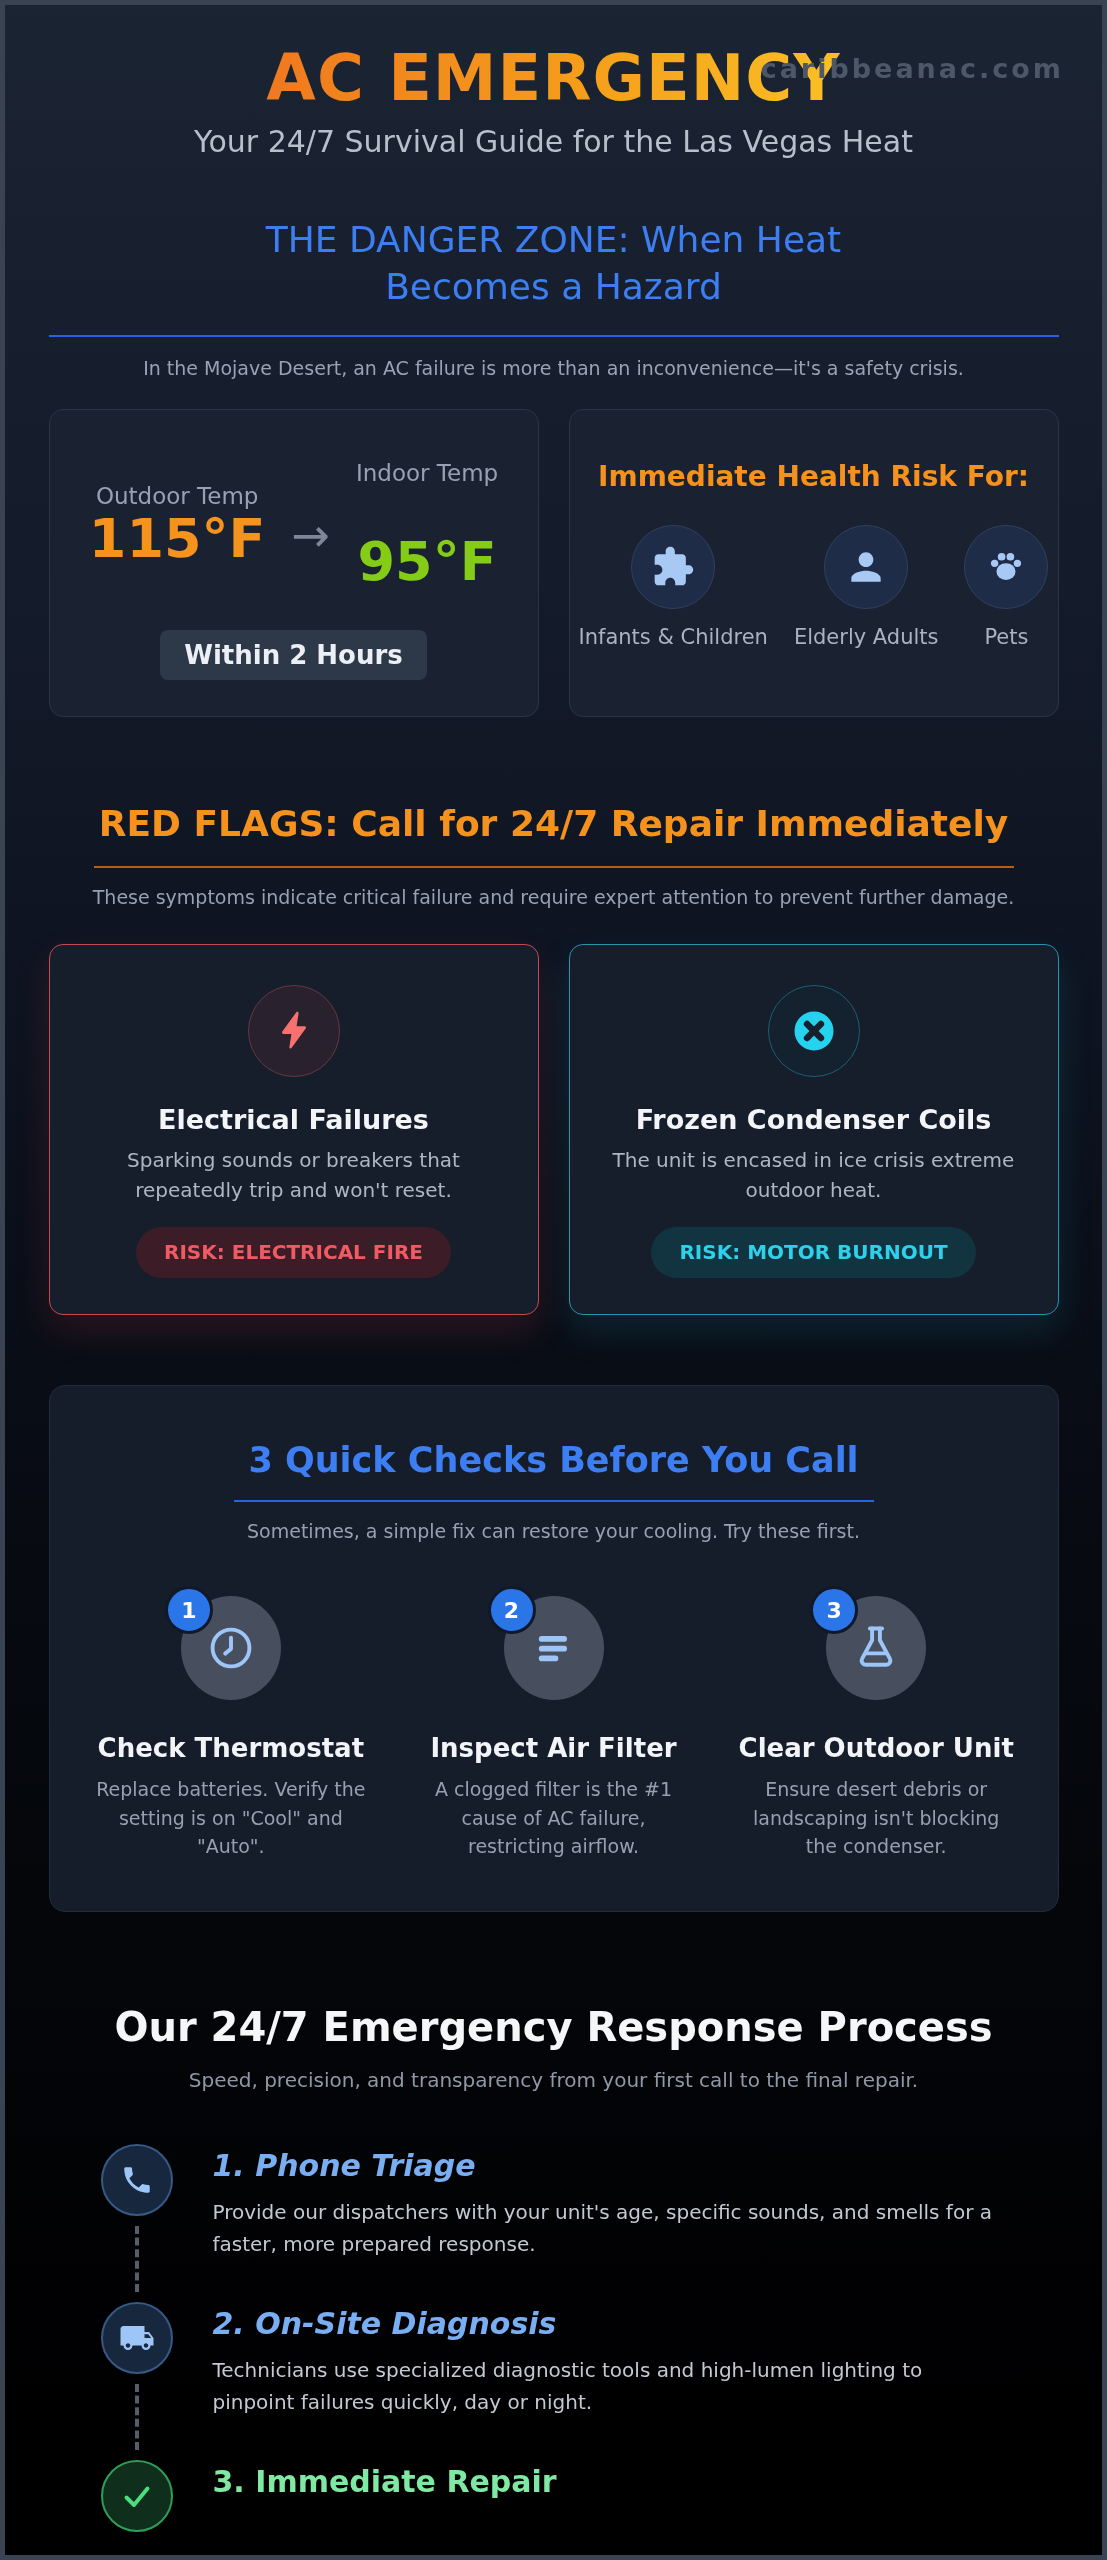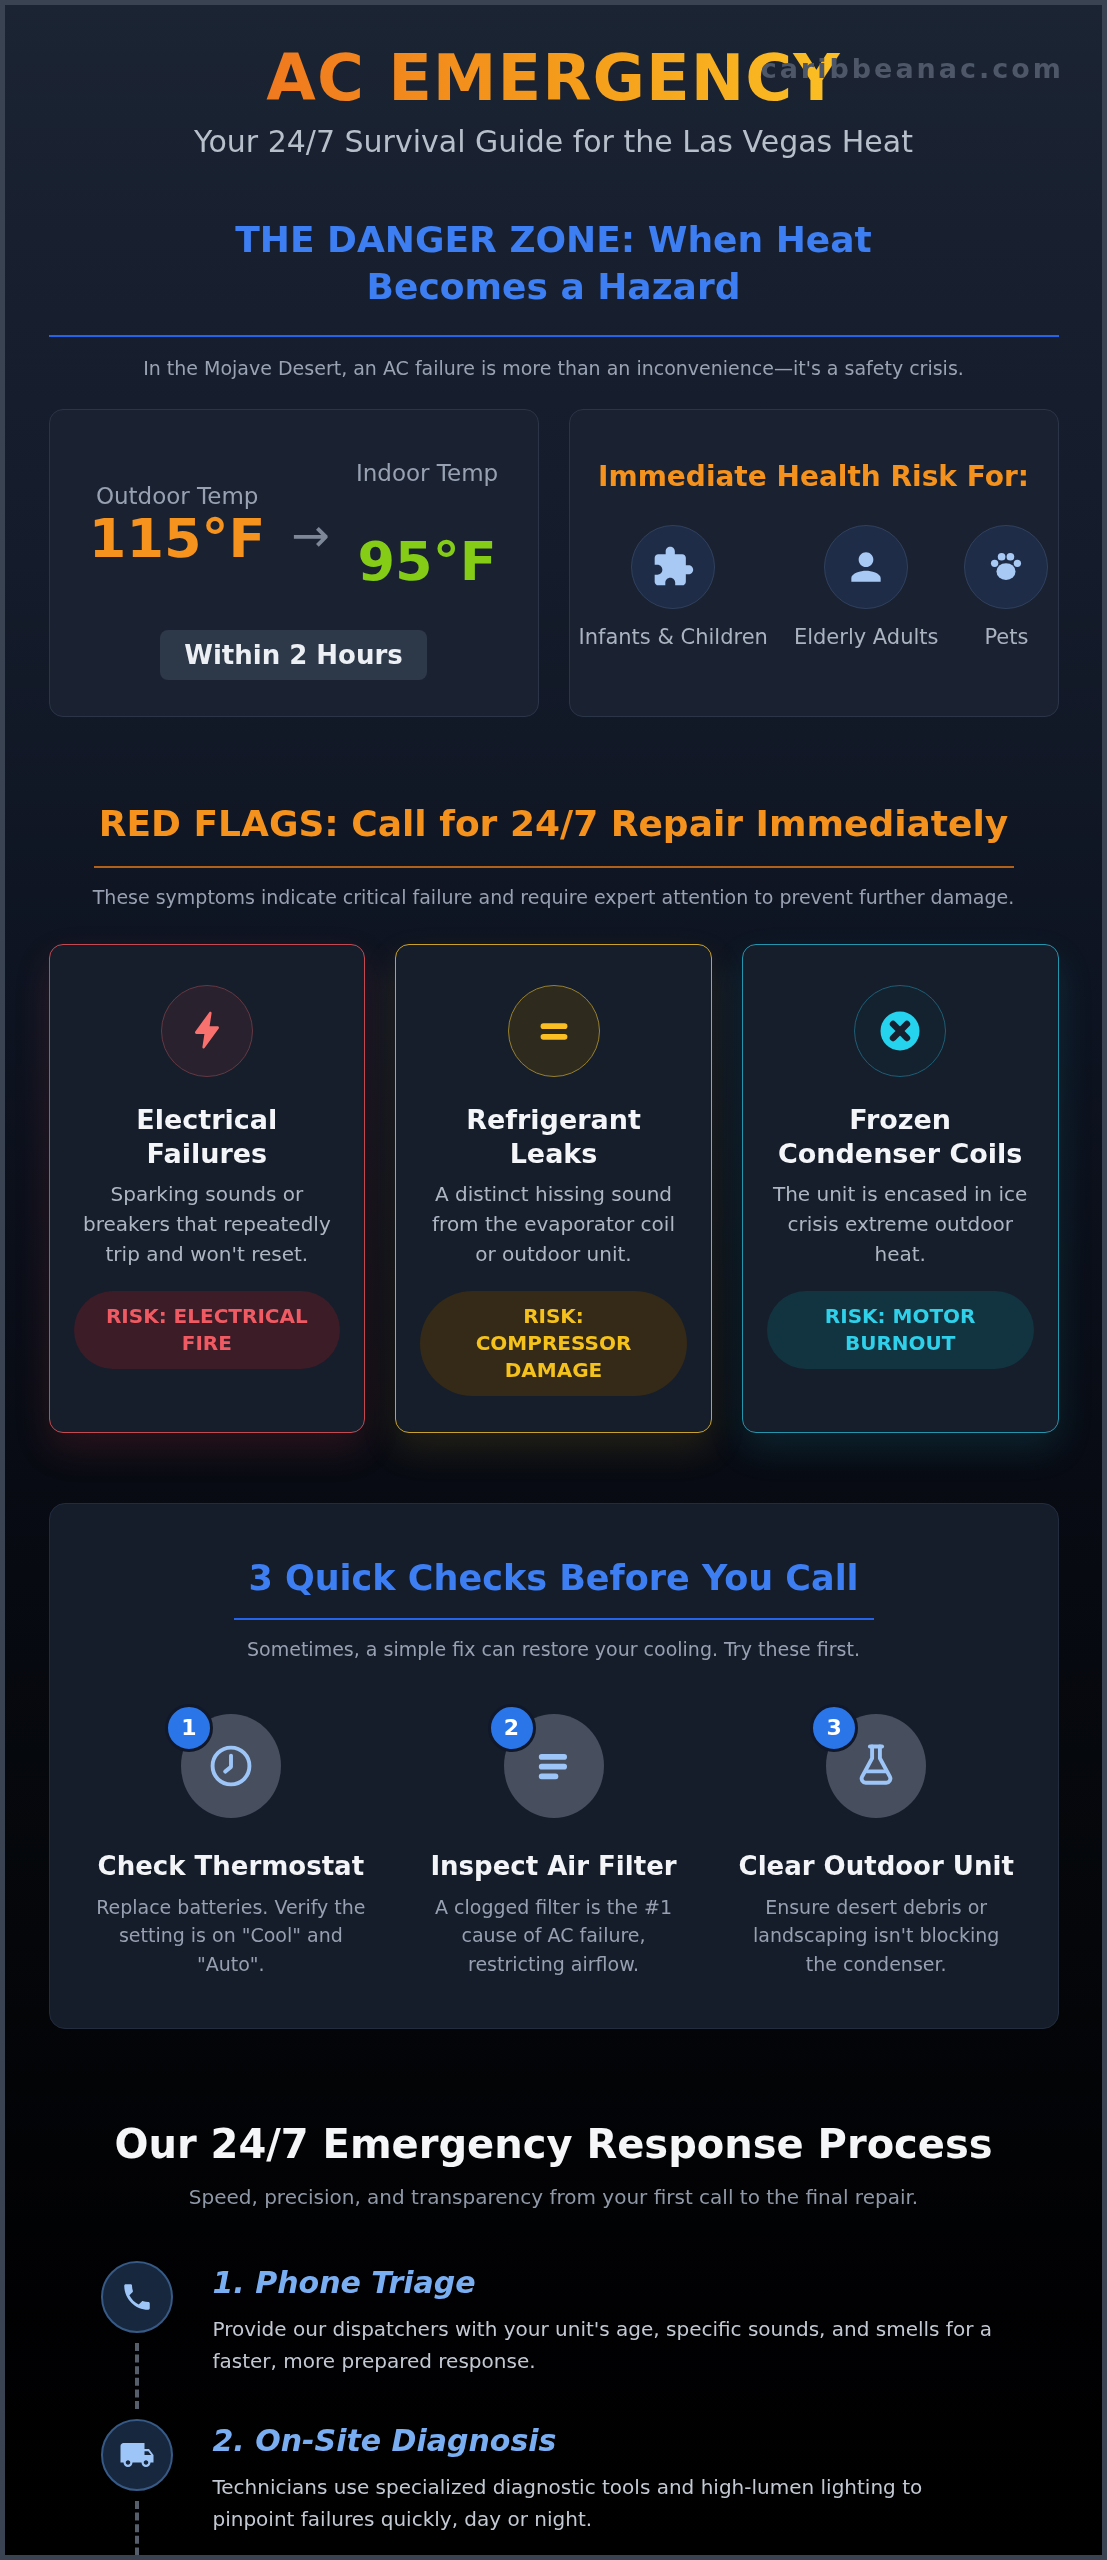--- a/index.html
+++ b/index.html
@@ -20,21 +20,21 @@
   .main-title{
     display:inline-block;
     font-size:64px;font-weight:800;letter-spacing:1px;line-height:1.05;
     background:linear-gradient(90deg,#f0791f 0%,#f59e1b 55%,#fbbf24 100%);
     -webkit-background-clip:text;background-clip:text;color:transparent;
   }
   .main-sub{ margin-top:12px;font-size:30px;color:#b7bfcb; }
 
   .section-danger{ margin-top:58px;text-align:center; }
   .danger-heading{
-    color:#3d7ef2;font-size:36px;font-weight:700;line-height:1.3;
+    color:#3d7ef2;font-size:36px;font-weight:400;line-height:1.3;
     max-width:680px;margin:0 auto;
   }
   .divider-blue{ width:1010px;height:2px;background:#2563eb;margin:24px auto 0; }
   .danger-intro{ margin-top:20px;font-size:19px;color:#9aa3b3; }
 
   .cards-row{ width:1010px;margin:30px auto 0;display:flex;gap:30px; }
   .panel-card{
     flex:1;background:#1a2232;border:1px solid #2a3547;border-radius:14px;
     padding:50px 28px 36px;box-sizing:border-box;text-align:center;
   }
@@ -212,33 +212,20 @@
         <div class="flag-icon-circle red">
           <svg width="46" height="46" viewBox="0 0 24 24">
               <path fill="#f8716f" d="M13.2 2.2c.4-.55 1.3-.2 1.2.48l-1.05 6.82h4.15c.62 0 .97.7.6 1.2l-7.3 10.1c-.4.55-1.3.2-1.2-.48l1.05-6.82H6.5c-.62 0-.97-.7-.6-1.2l7.3-10.1z"></path>
             </svg>
         </div>
         <div class="flag-title">Electrical Failures</div>
         <div class="flag-desc">Sparking sounds or breakers that repeatedly trip and won't reset.</div>
         <div class="flag-badge red">RISK: ELECTRICAL FIRE</div>
       </div>
 
-      <div class="flag-card yellow">
-        <div class="flag-icon-circle yellow">
-          <svg width="46" height="46" viewBox="0 0 24 24">
-            <g fill="#fbbf24">
-              <rect x="5" y="8" width="14" height="3" rx="1.5"></rect>
-              <rect x="5" y="13.5" width="14" height="3" rx="1.5"></rect>
-            </g>
-          </svg>
-        </div>
-        <div class="flag-title">Refrigerant Leaks</div>
-        <div class="flag-desc">A distinct hissing sound from the evaporator coil or outdoor unit.</div>
-        <div class="flag-badge yellow">RISK: COMPRESSOR DAMAGE</div>
-      </div>
 
       <div class="flag-card cyan">
         <div class="flag-icon-circle cyan">
           <svg width="52" height="52" viewBox="0 0 24 24">
             <circle cx="12" cy="12" r="9" fill="#26d3ee"></circle>
             <g stroke="#16202e" stroke-width="3" stroke-linecap="round">
               <line x1="8.8" y1="8.8" x2="15.2" y2="15.2"></line>
               <line x1="15.2" y1="8.8" x2="8.8" y2="15.2"></line>
             </g>
           </svg>

